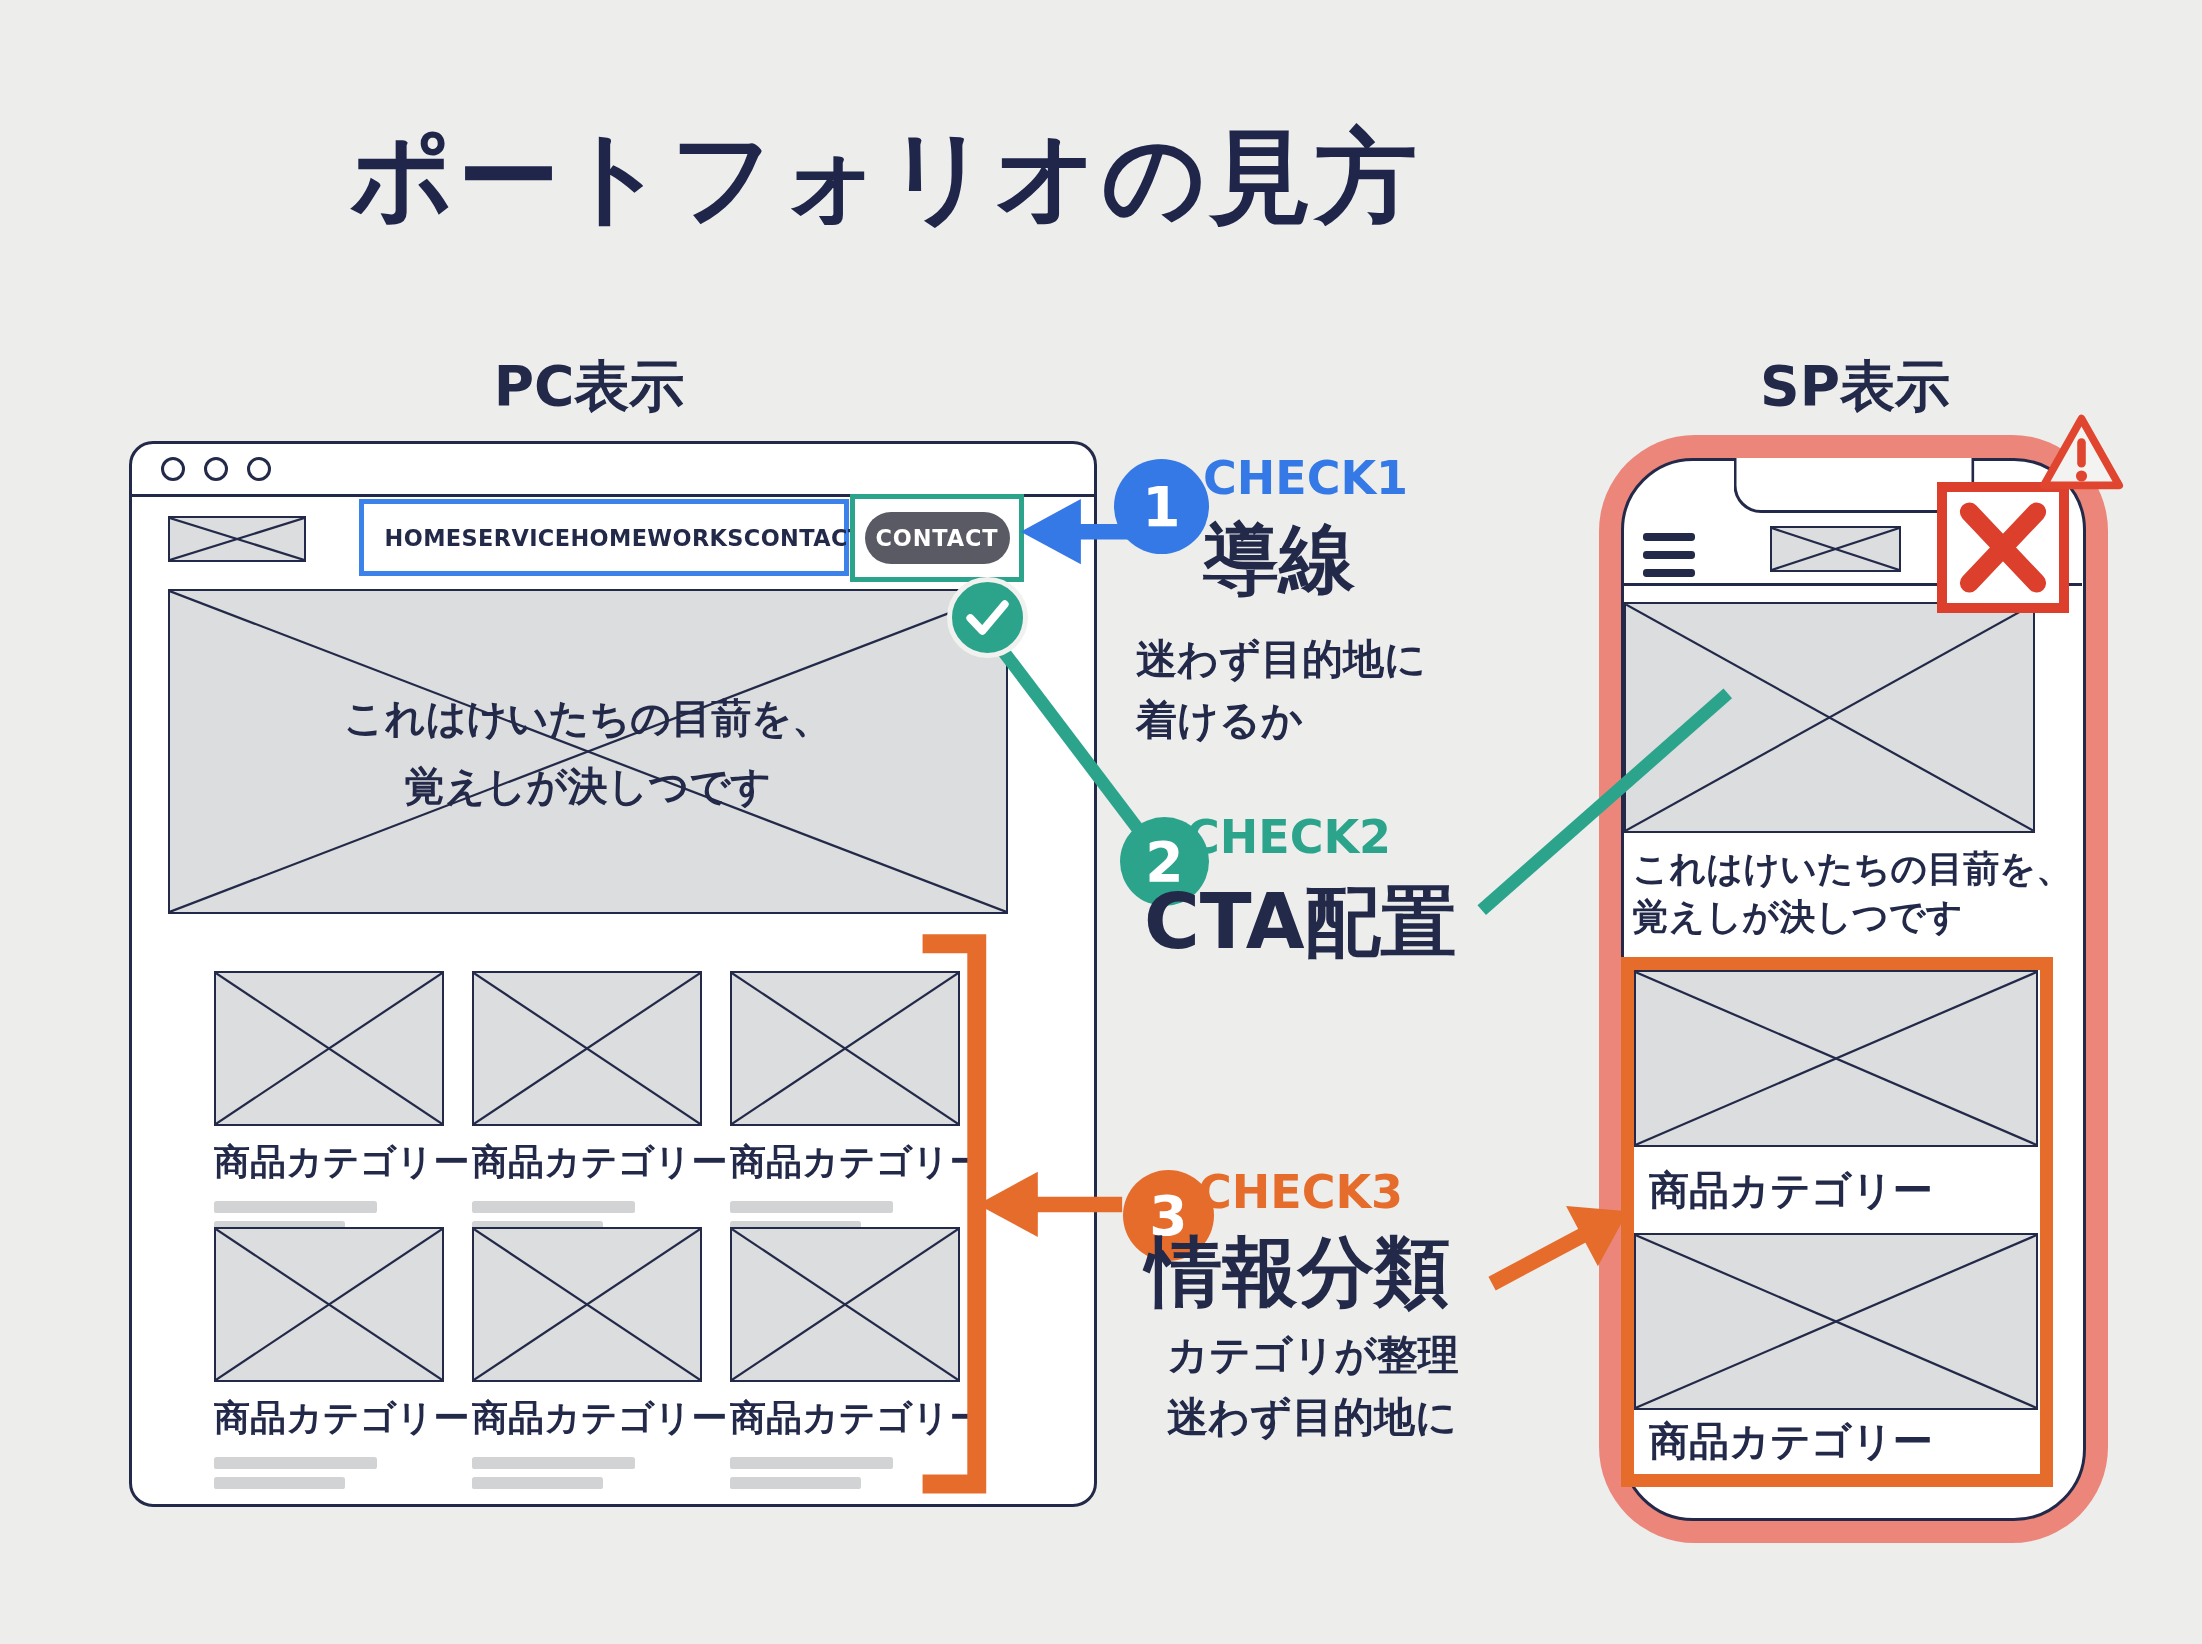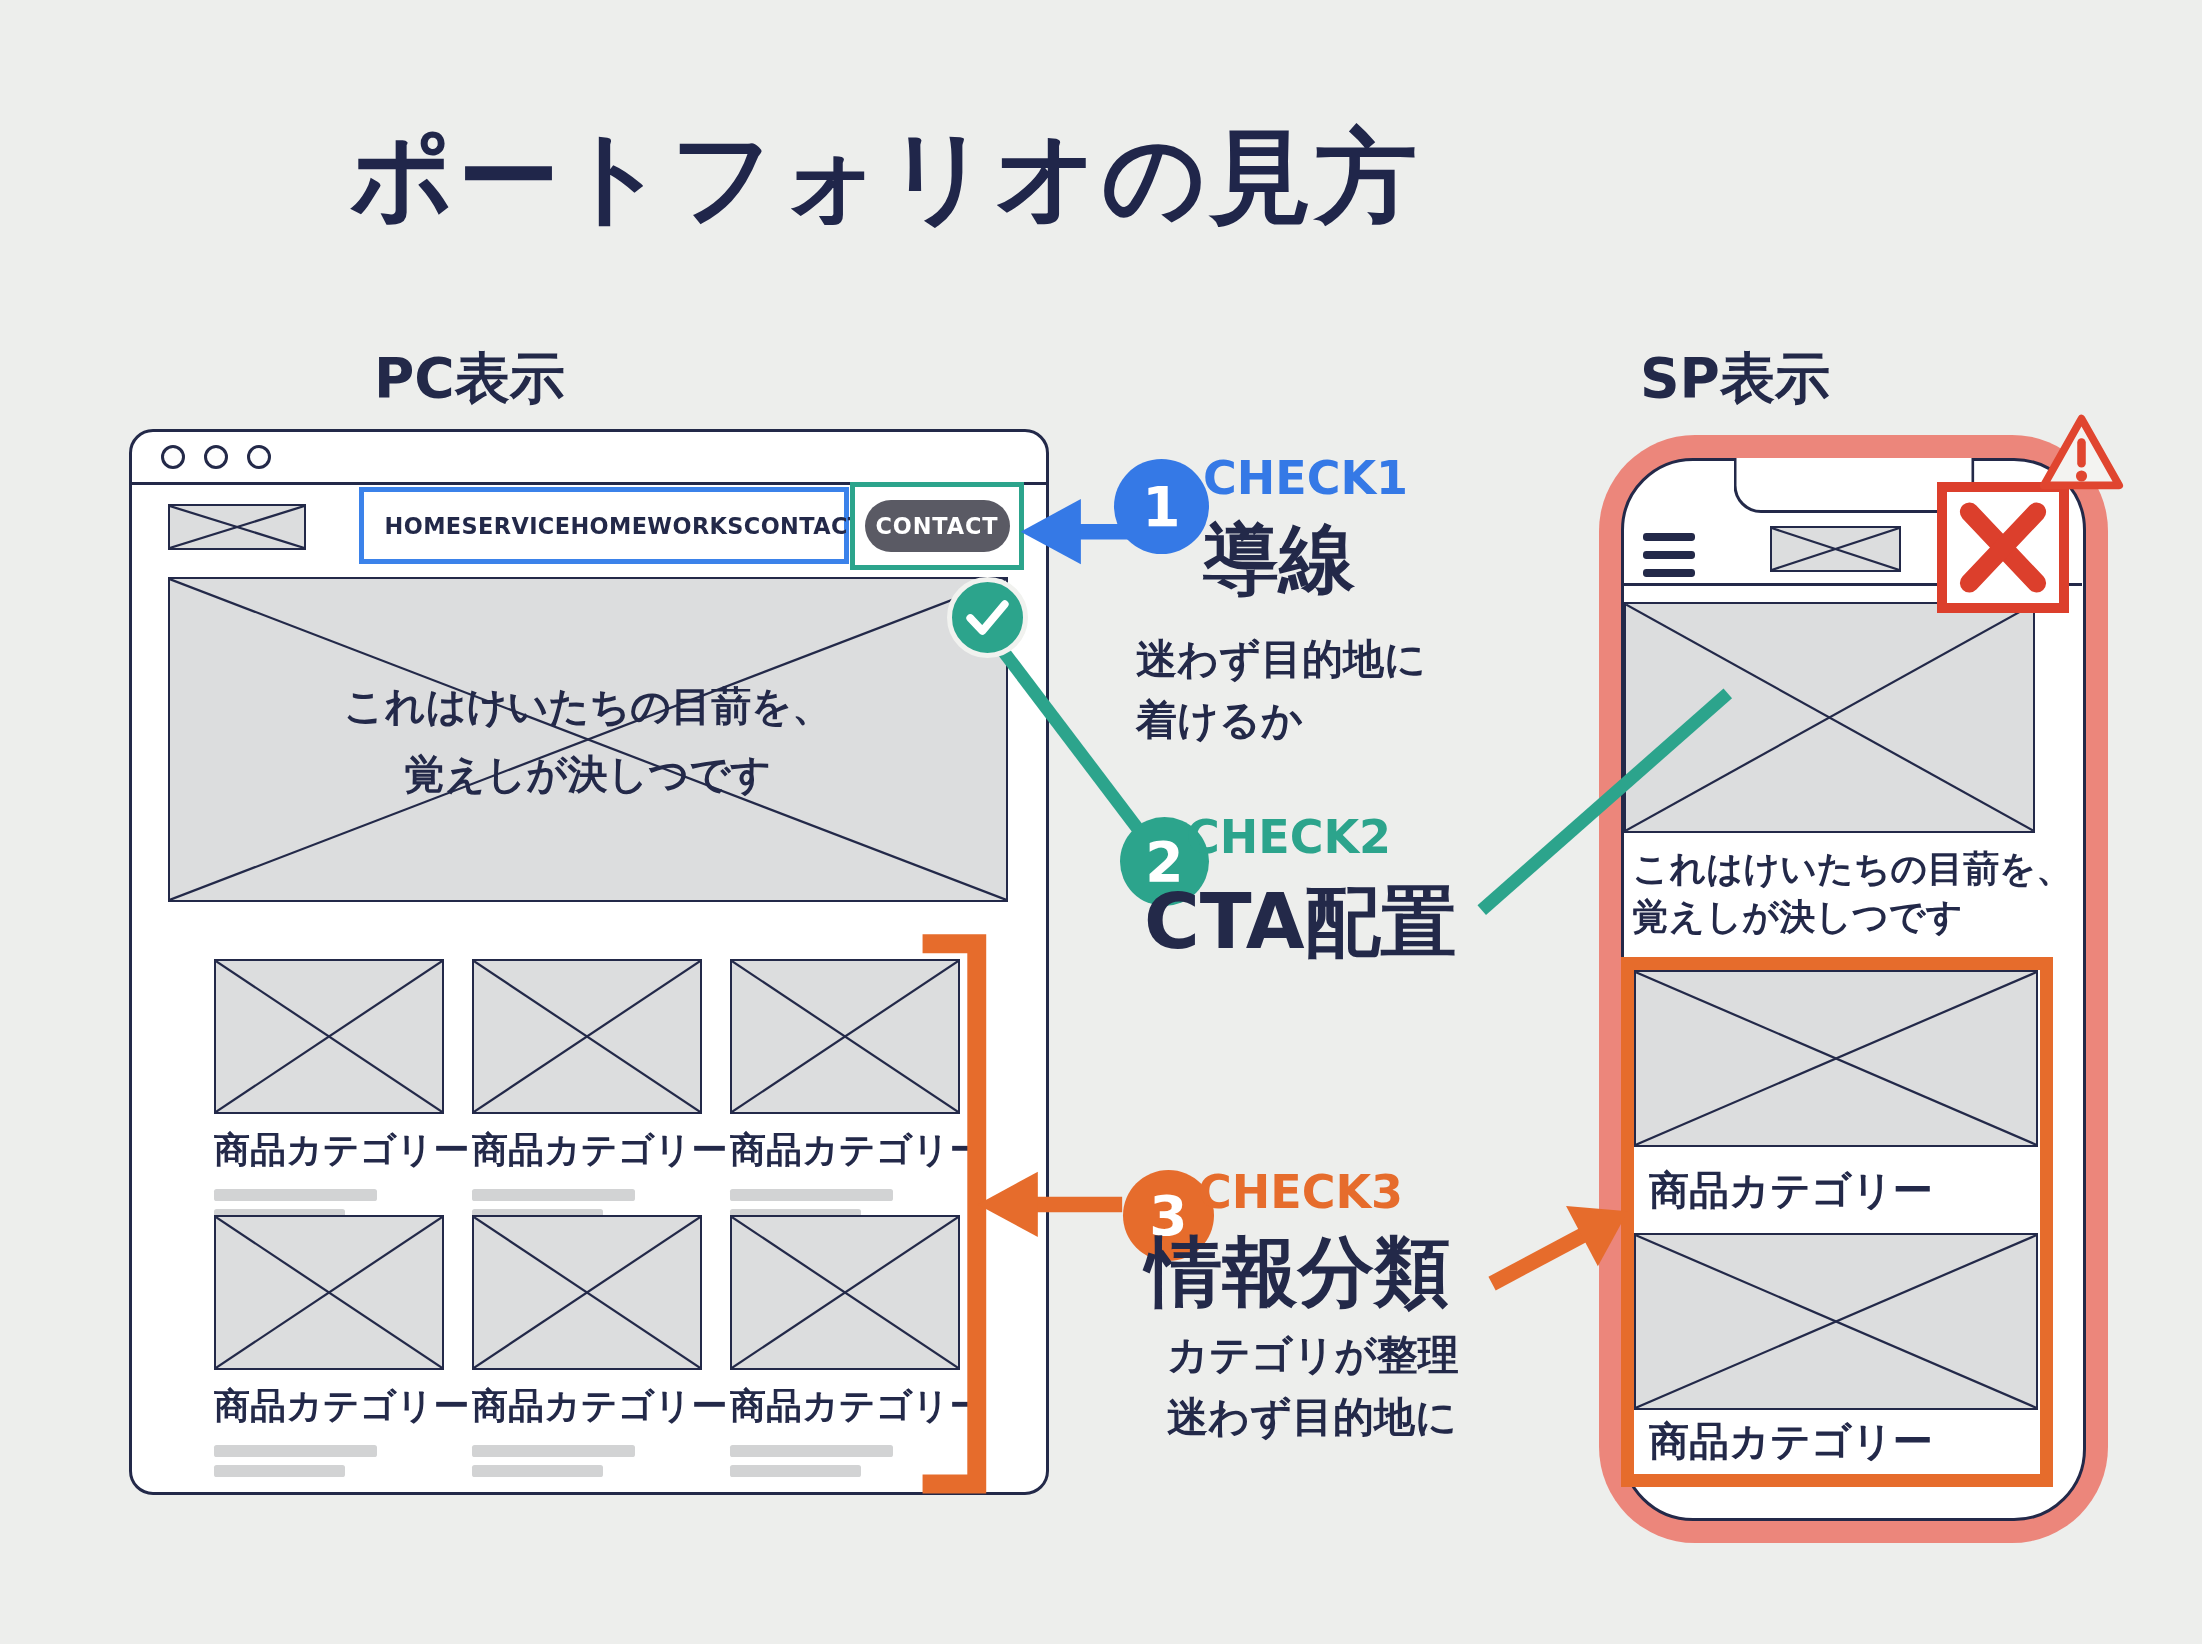--- a/index.html
+++ b/index.html
@@ -7,23 +7,23 @@
     width:2203px;height:1644px;overflow:hidden;
     background:#edeeec;
     font-family:"DejaVu Sans","Liberation Sans",sans-serif;
     color:#232949;
   }
   .canvas{position:relative;width:2203px;height:1644px;background:#edeeec;}
   .abs{position:absolute;}
   .ctr{text-align:left;}
   
   .title{left:0;top:110px;width:1770px;font-size:102px;font-weight:800;letter-spacing:3.4px;color:#20264a;text-align:center;}
-  .section-label{top:342px;width:430px;font-size:55px;font-weight:800;color:#232949;text-align:left;}
-  
-  .browser{left:129px;top:429px;width:914px;height:1060px;background:#ffffff;border:3.4px solid #232949;border-radius:24px;z-index:1;}
+  .section-label{top:350px;width:430px;font-size:55px;font-weight:800;color:#232949;text-align:center;}
+  
+  .browser{left:129px;top:441px;width:914px;height:1060px;background:#ffffff;border:3.4px solid #232949;border-radius:24px;z-index:1;padding-left:48px;}
   .topbar{left:0;top:0;width:100%;height:50px;border-bottom:3.4px solid #232949;}
   .dot{top:13px;width:24px;height:24px;border:3.4px solid #232949;border-radius:50%;background:#fdfdfd;box-sizing:border-box;}
   .ximg{background:#dcddde;border:2.6px solid #232949;box-sizing:border-box;}
   .ximg svg{position:absolute;left:0;top:0;width:100%;height:100%;}
   .ximg line{stroke:#232949;stroke-width:2.6;}
   .pc-logo{left:36px;top:72px;width:138px;height:46px;}
   .navbox{left:227px;top:55px;width:490px;height:77px;border:5.2px solid #3b82ea;background:#fff;box-sizing:border-box;display:flex;align-items:center;justify-content:space-between;padding:0 20.6px;z-index:2;}
   .nav-item{font-size:22.4px;font-weight:800;color:#232949;letter-spacing:0.4px;white-space:nowrap;}
   .greenbox{left:718px;top:50px;width:174px;height:88px;border:5.2px solid #2ca48c;background:#fff;box-sizing:border-box;display:flex;align-items:center;justify-content:center;z-index:2;}
   .pill{width:145px;height:52px;border-radius:26px;background:#5a5a64;display:flex;align-items:center;justify-content:center;}

